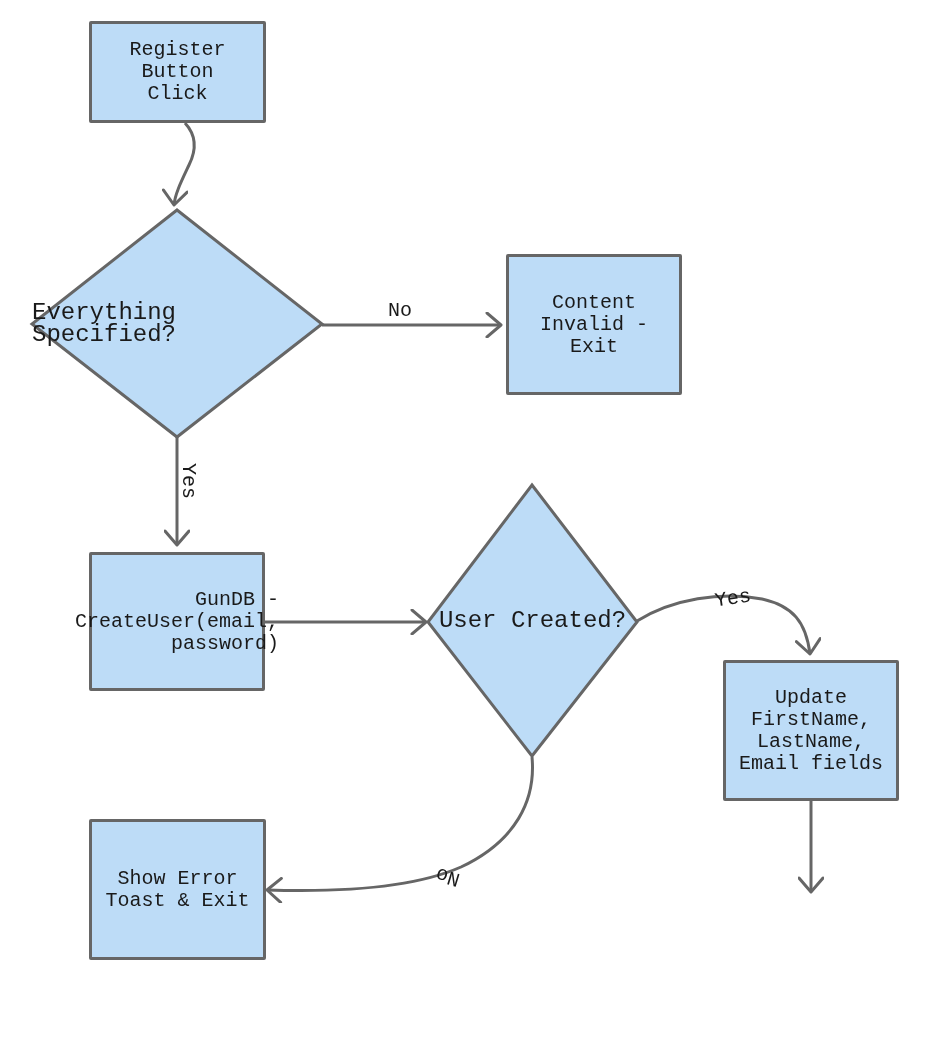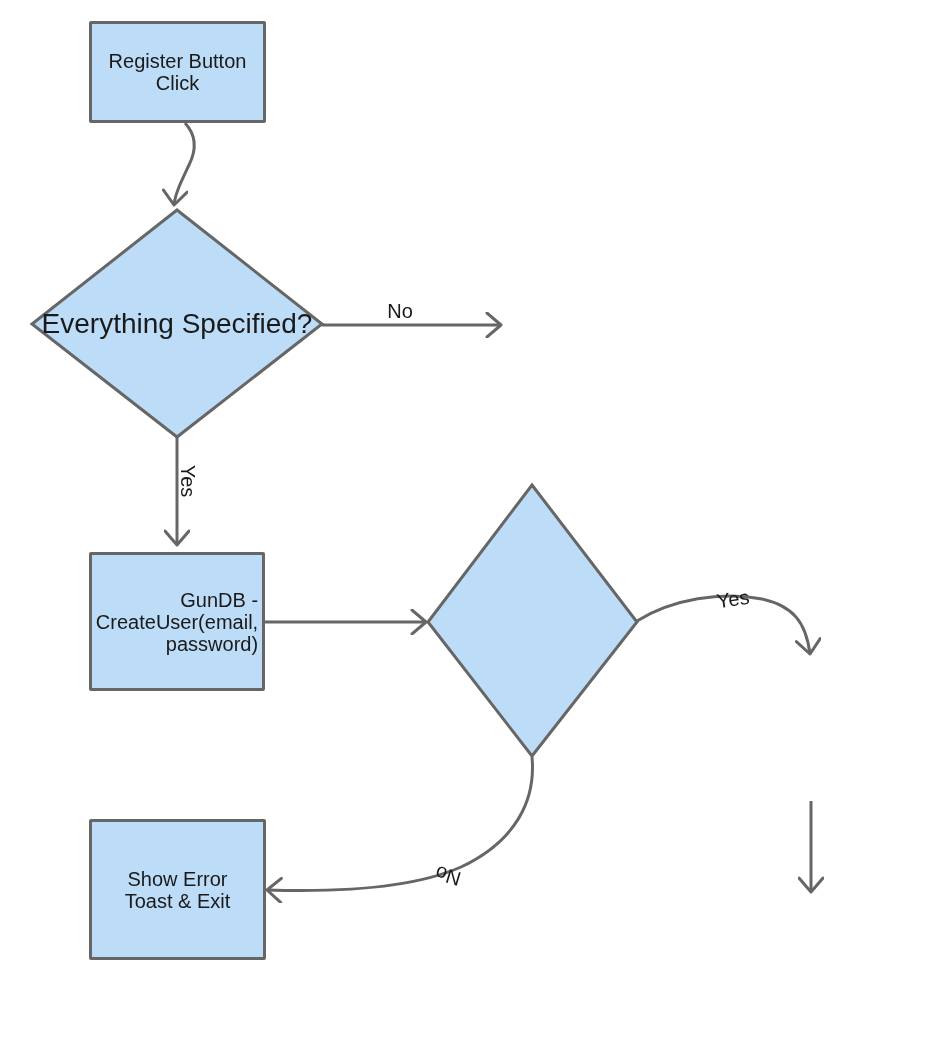--- a/index.html
+++ b/index.html
@@ -7,43 +7,43 @@
     --node-fill:#BDDCF7;
     --node-border:#666666;
     --edge-color:#666666;
     --text-color:#1a1a1a;
   }
   html,body{margin:0;padding:0;background:var(--bg);}
   .canvas{
     position:relative;
     width:919px;height:1055px;
     background:var(--bg);
-    font-family:Liberation Sans, sans-serif;
+    font-family:Liberation Mono, monospace;
     color:var(--text-color);
     overflow:hidden;
   }
   svg.layer{position:absolute;left:0;top:0;width:931px;height:1055px;}
   .edge{stroke:var(--edge-color);stroke-width:3;fill:none;}
   .diamond{fill:var(--node-fill);stroke:var(--node-border);stroke-width:3;stroke-linejoin:miter;}
   .rect-node{
     position:absolute;
     box-sizing:border-box;
     background:var(--node-fill);
     border:3px solid var(--node-border);
     border-radius:2px;
     display:flex;align-items:center;justify-content:center;
     text-align:center;
     font-size:20px;line-height:22px;
     white-space:pre-line;
   }
   .diamond-label{
     position:absolute;
     display:flex;align-items:center;justify-content:center;
-    text-align:center;
-    font-size:28px;line-height:22px;
+    text-align:left;
+    font-size:24px;line-height:22px;
     white-space:pre-line;
     pointer-events:none;
   }
   .edge-label{
     position:absolute;
     width:56px;height:24px;
     margin-left:-28px;margin-top:-12px;
     display:flex;align-items:center;justify-content:center;
     font-size:20px;line-height:22px;
     text-align:center;
@@ -83,32 +83,39 @@
     <path class="edge" d="M811,801 V892" marker-end="url(#arrowhead)"></path>
     <path class="edge" d="M532,757 C536,800 516,841 461,867 C411,889 330,892 267,890" marker-end="url(#arrowhead)"></path>
 
     <polygon class="diamond" points="177,210 322,324 177,437 32,324"></polygon>
     <polygon class="diamond" points="532,485 637,622 532,756 428,622"></polygon>
   </svg>
 
   <div class="rect-node" id="node-register">Register Button
 Click</div>
 
+  <div class="rect-node" id="node-content-invalid">Content Invalid -
+Exit</div>
 
   <div class="rect-node" id="node-gundb">GunDB -
 CreateUser(email,
 password)</div>
 
+  <div class="rect-node" id="node-update-fields">Update
+FirstName,
+LastName,
+Email fields</div>
 
 
   <div class="rect-node" id="node-show-error">Show Error
 Toast &amp; Exit</div>
 
   <div class="diamond-label" id="label-everything">Everything Specified?</div>
 
+  <div class="diamond-label" id="label-user-created">User Created?</div>
 
   <div class="edge-label" id="elabel-no-top">No</div>
 
   <div class="edge-label" id="elabel-yes-down">Yes</div>
 
   <div class="edge-label" id="elabel-yes-right">Yes</div>
 
   <div class="edge-label" id="elabel-no-curve">No</div>
 
 </div>

